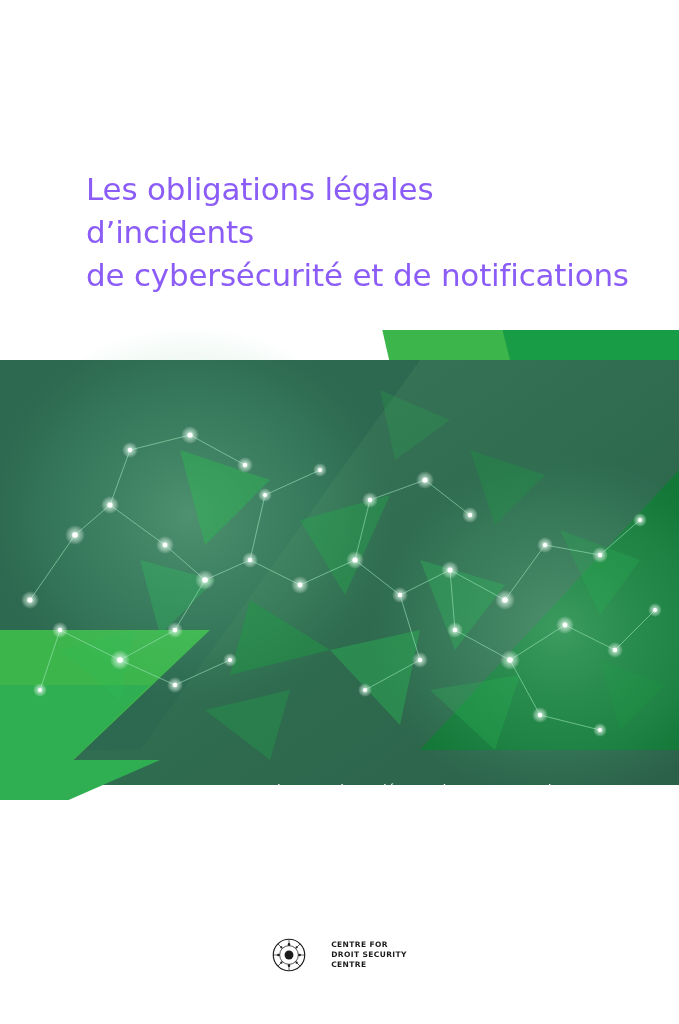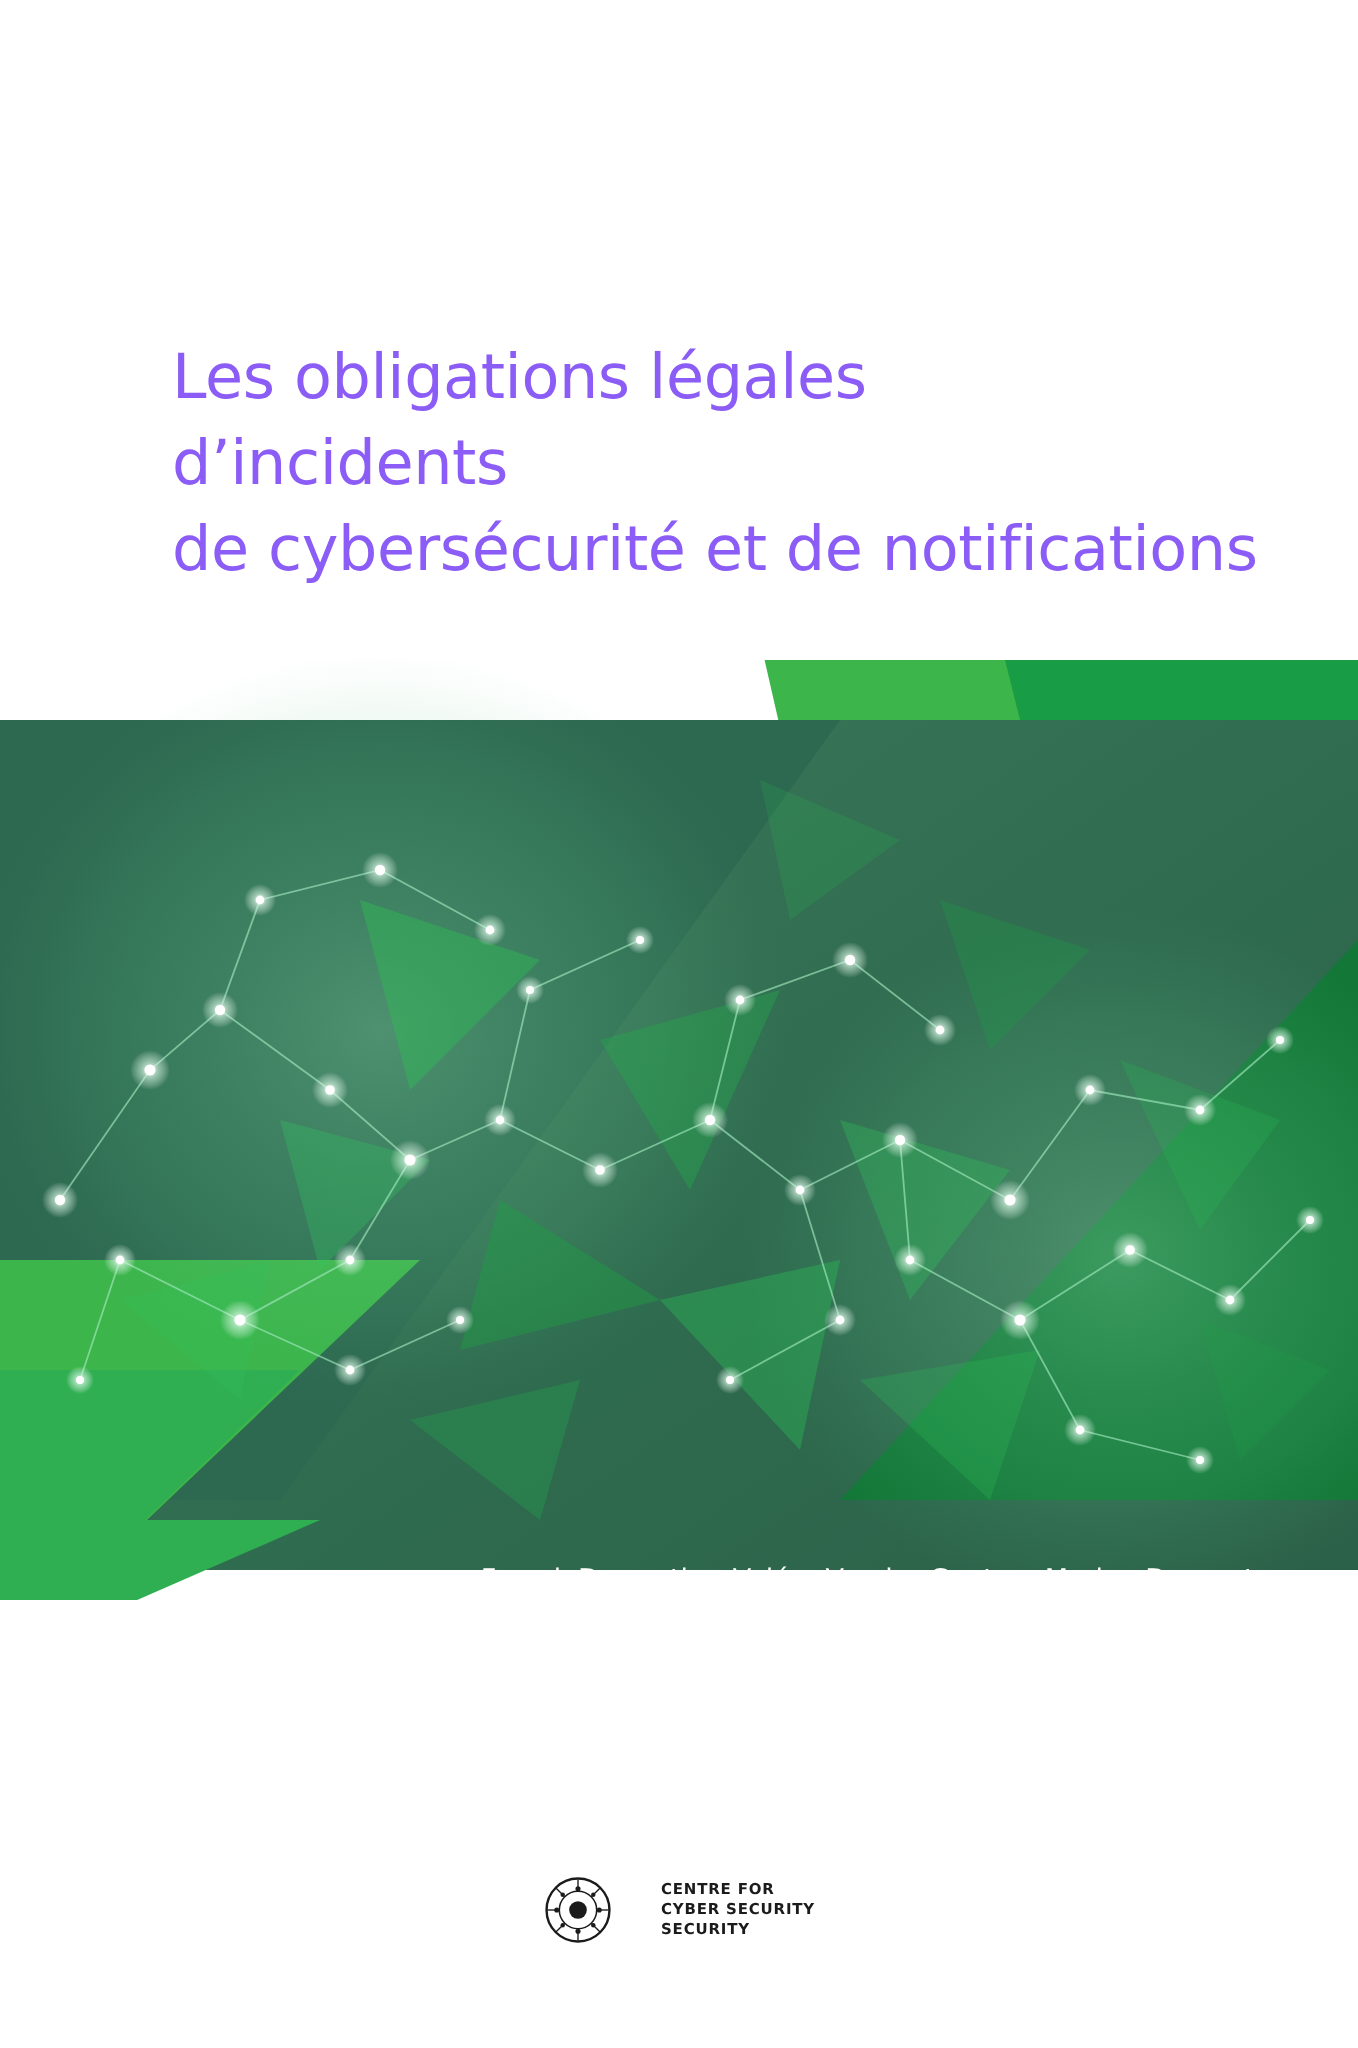--- a/index.html
+++ b/index.html
@@ -355,22 +355,22 @@
           <circle cx="7.5" cy="20" r="1.5"></circle>
           <circle cx="32.5" cy="20" r="1.5"></circle>
           <circle cx="11" cy="11" r="1.3"></circle>
           <circle cx="29" cy="29" r="1.3"></circle>
           <circle cx="29" cy="11" r="1.3"></circle>
           <circle cx="11" cy="29" r="1.3"></circle>
         </g>
       </svg>
       <div class="ccb-text">
         <div class="ccb-l1">CENTRE FOR</div>
-        <div class="ccb-l2">CYBER SECURITY</div>
-        <div class="ccb-l3">SECURITY</div>
+        <div class="ccb-l2">DROIT SECURITY</div>
+        <div class="ccb-l3">CENTRE</div>
       </div>
     </div>
 
 
 
   </div>
 
 </div>
 
 </body></html>

